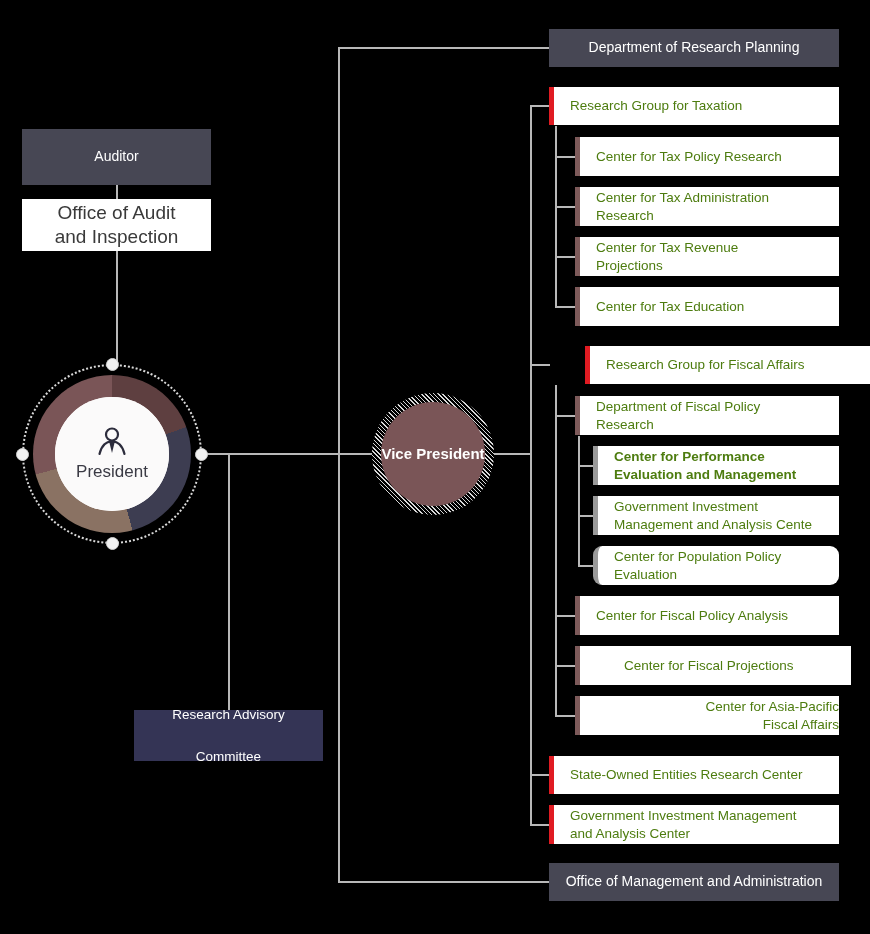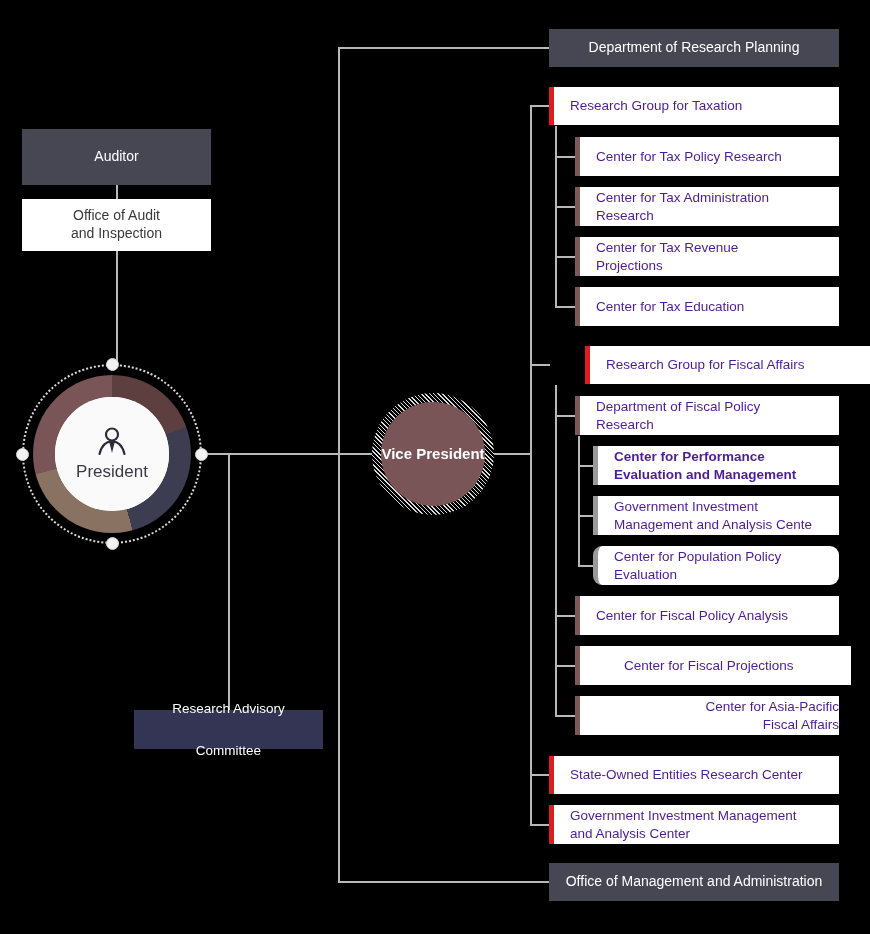--- a/index.html
+++ b/index.html
@@ -50,26 +50,26 @@
     justify-content: center;
     text-align: center;
     font-size: 13.5px;
   }
   
   .box.white {
     background: #ffffff;
     color: #3a3a3a;
     justify-content: center;
     text-align: center;
-    font-size: 14px;
+    font-size: 19px;
   }
   
   .box.acc {
     background: #ffffff;
-    color: #4c1d95;
+    color: #4d7c0f;
     font-size: 13.5px;
     padding-left: 16px;
   }
   .box.acc.red    { border-left: 5px solid #e01b22; }
   .box.acc.brown  { border-left: 5px solid #7d5a5a; }
   .box.acc.gray   { border-left: 5px solid #9a9a9a; }
 
   .box .txt { display: block; }
 
   
@@ -227,21 +227,21 @@
 
   <div class="box dark" style="left:22px; top:129px; width:189px; height:56px;">
     <span class="txt">Auditor</span>
   </div>
 
   <div class="box white" style="left:22px; top:199px; width:189px; height:52px; flex-direction:column;">
     <span class="txt">Office of Audit</span>
     <span class="txt">and Inspection</span>
   </div>
 
-  <div class="box navy" style="left:134px; top:710px; width:189px; height:39px; flex-direction:column;gap:24px;">
+  <div class="box navy" style="left:134px; top:710px; width:189px; height:51px; flex-direction:column;gap:24px;">
     <span class="txt">Research Advisory</span>
     <span class="txt">Committee</span>
   </div>
 
   <div id="president-node">
     <div class="seg-ring"></div>
     <div class="dotted-ring"></div>
     <div class="pres-inner">
       <span class="pres-icon">
         <svg width="32" height="30" viewBox="0 0 32 30" aria-hidden="true">

